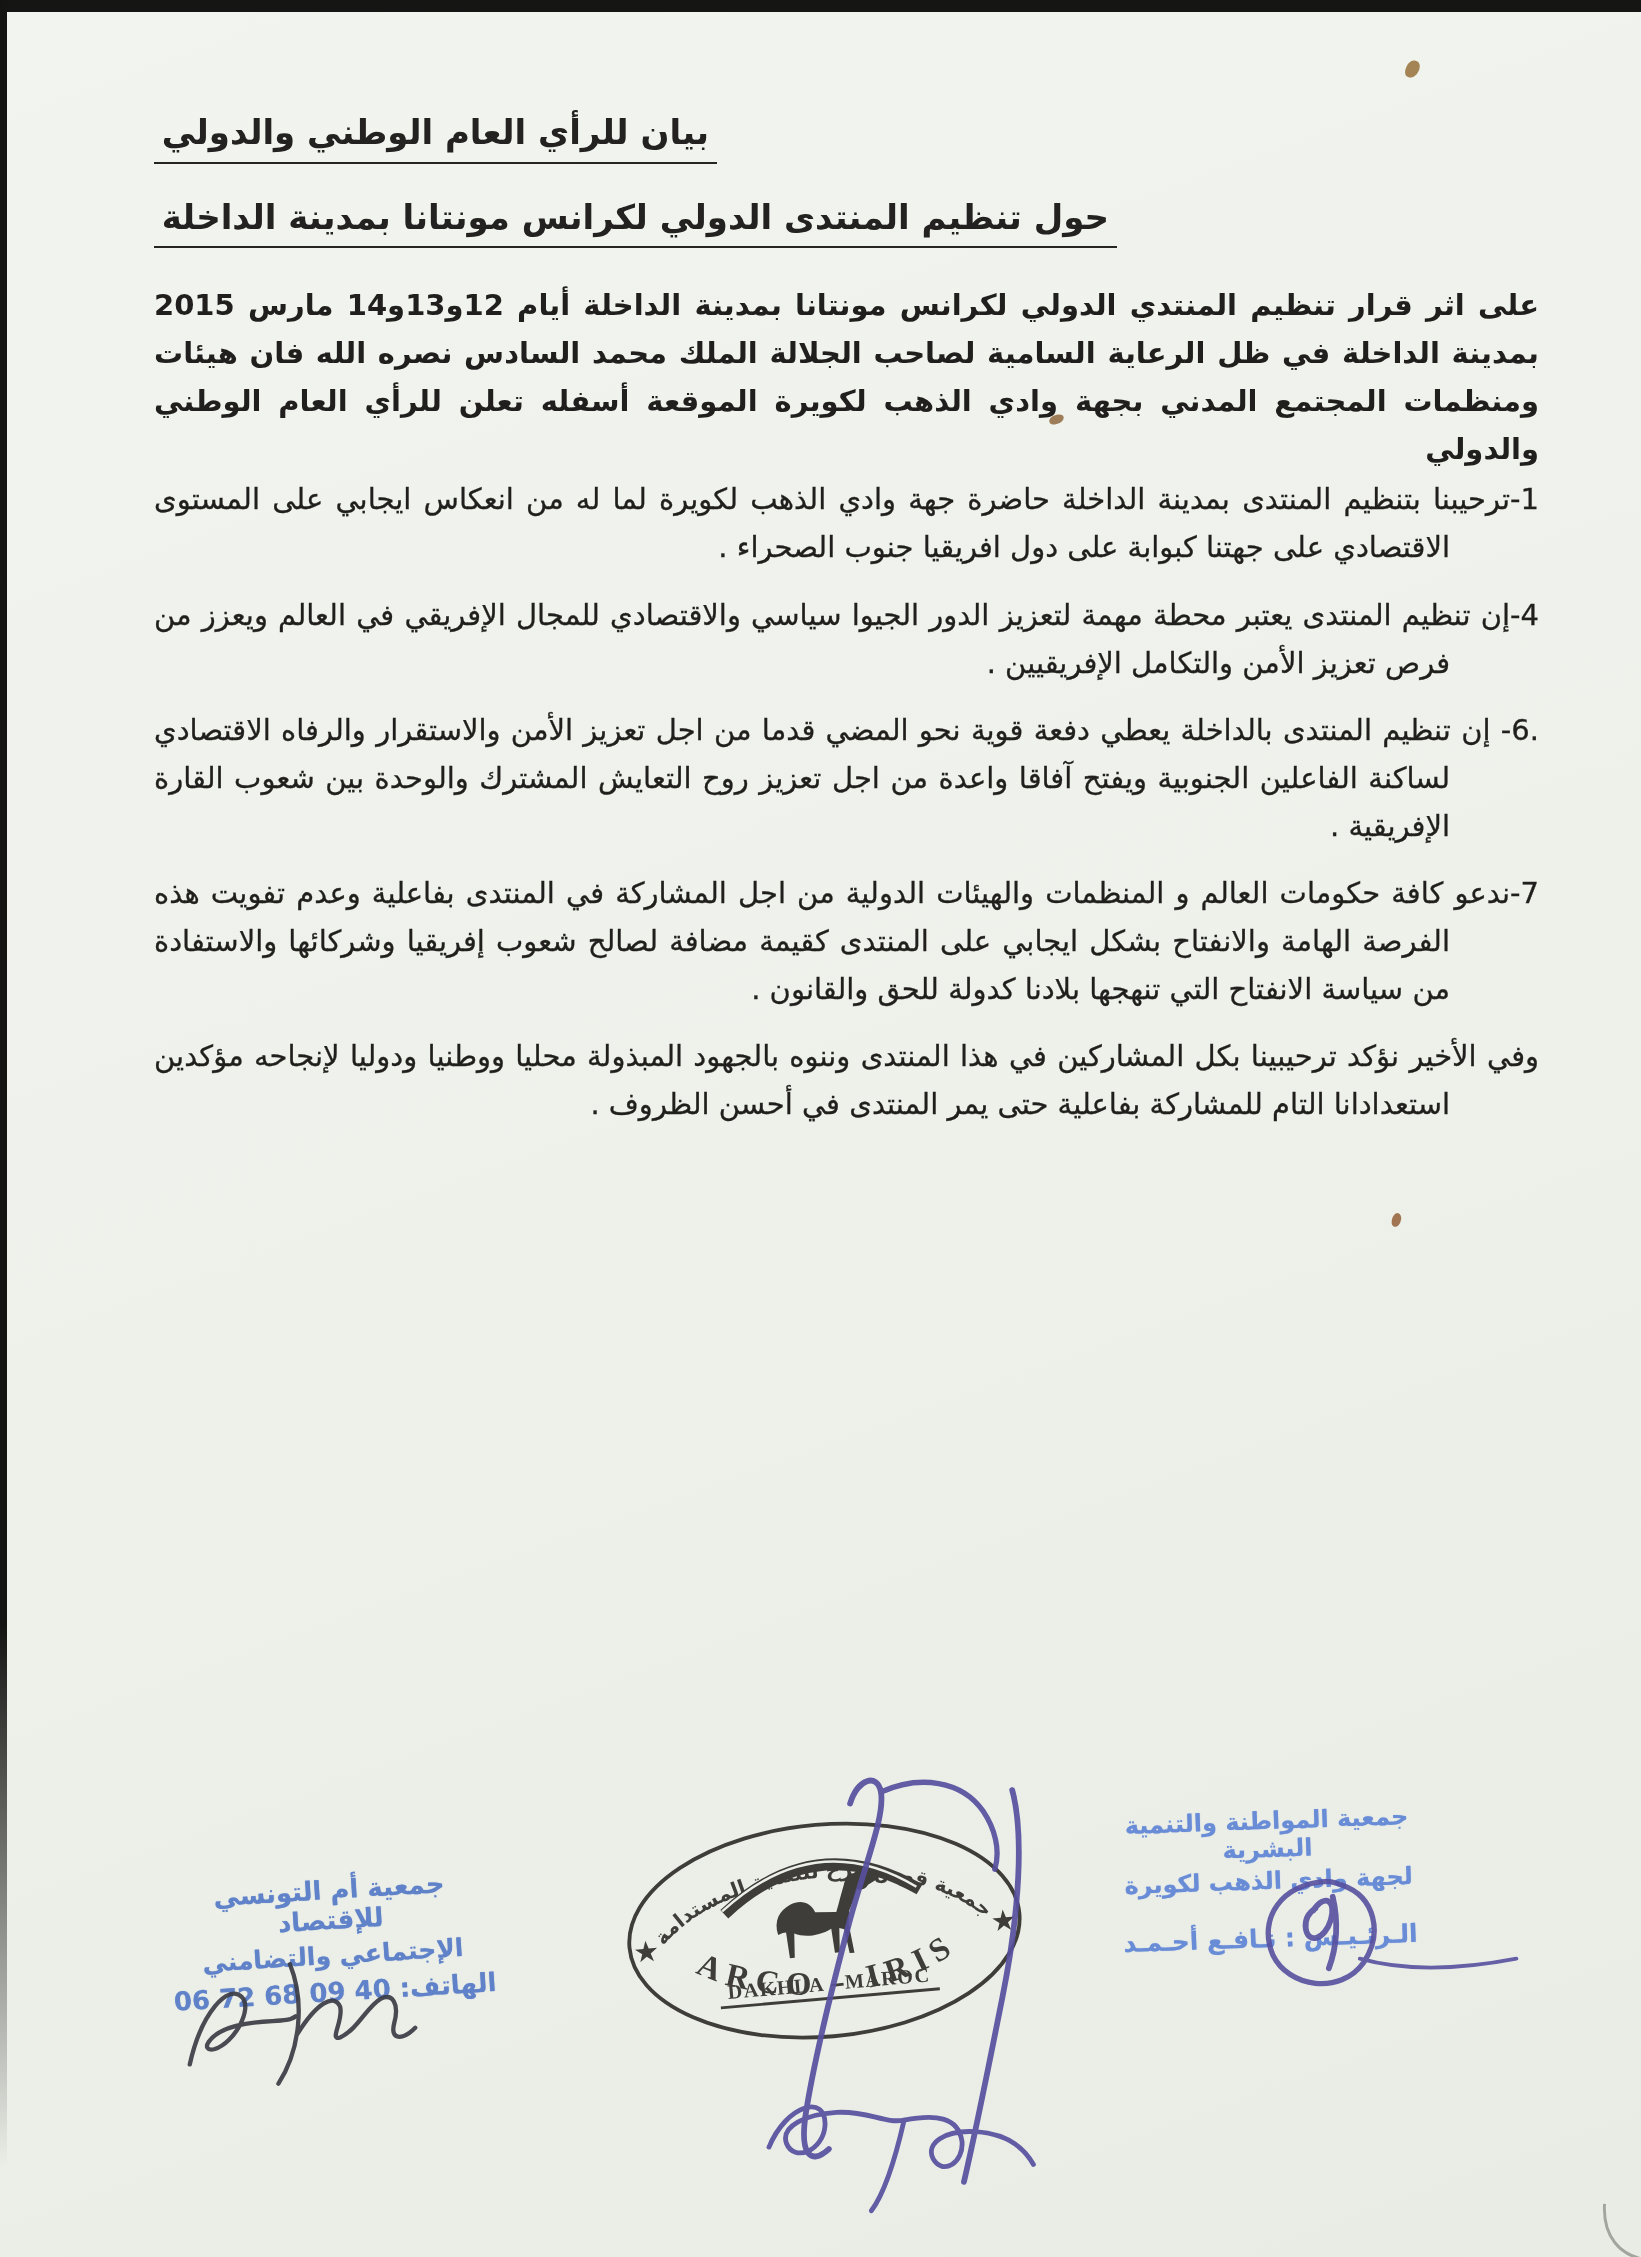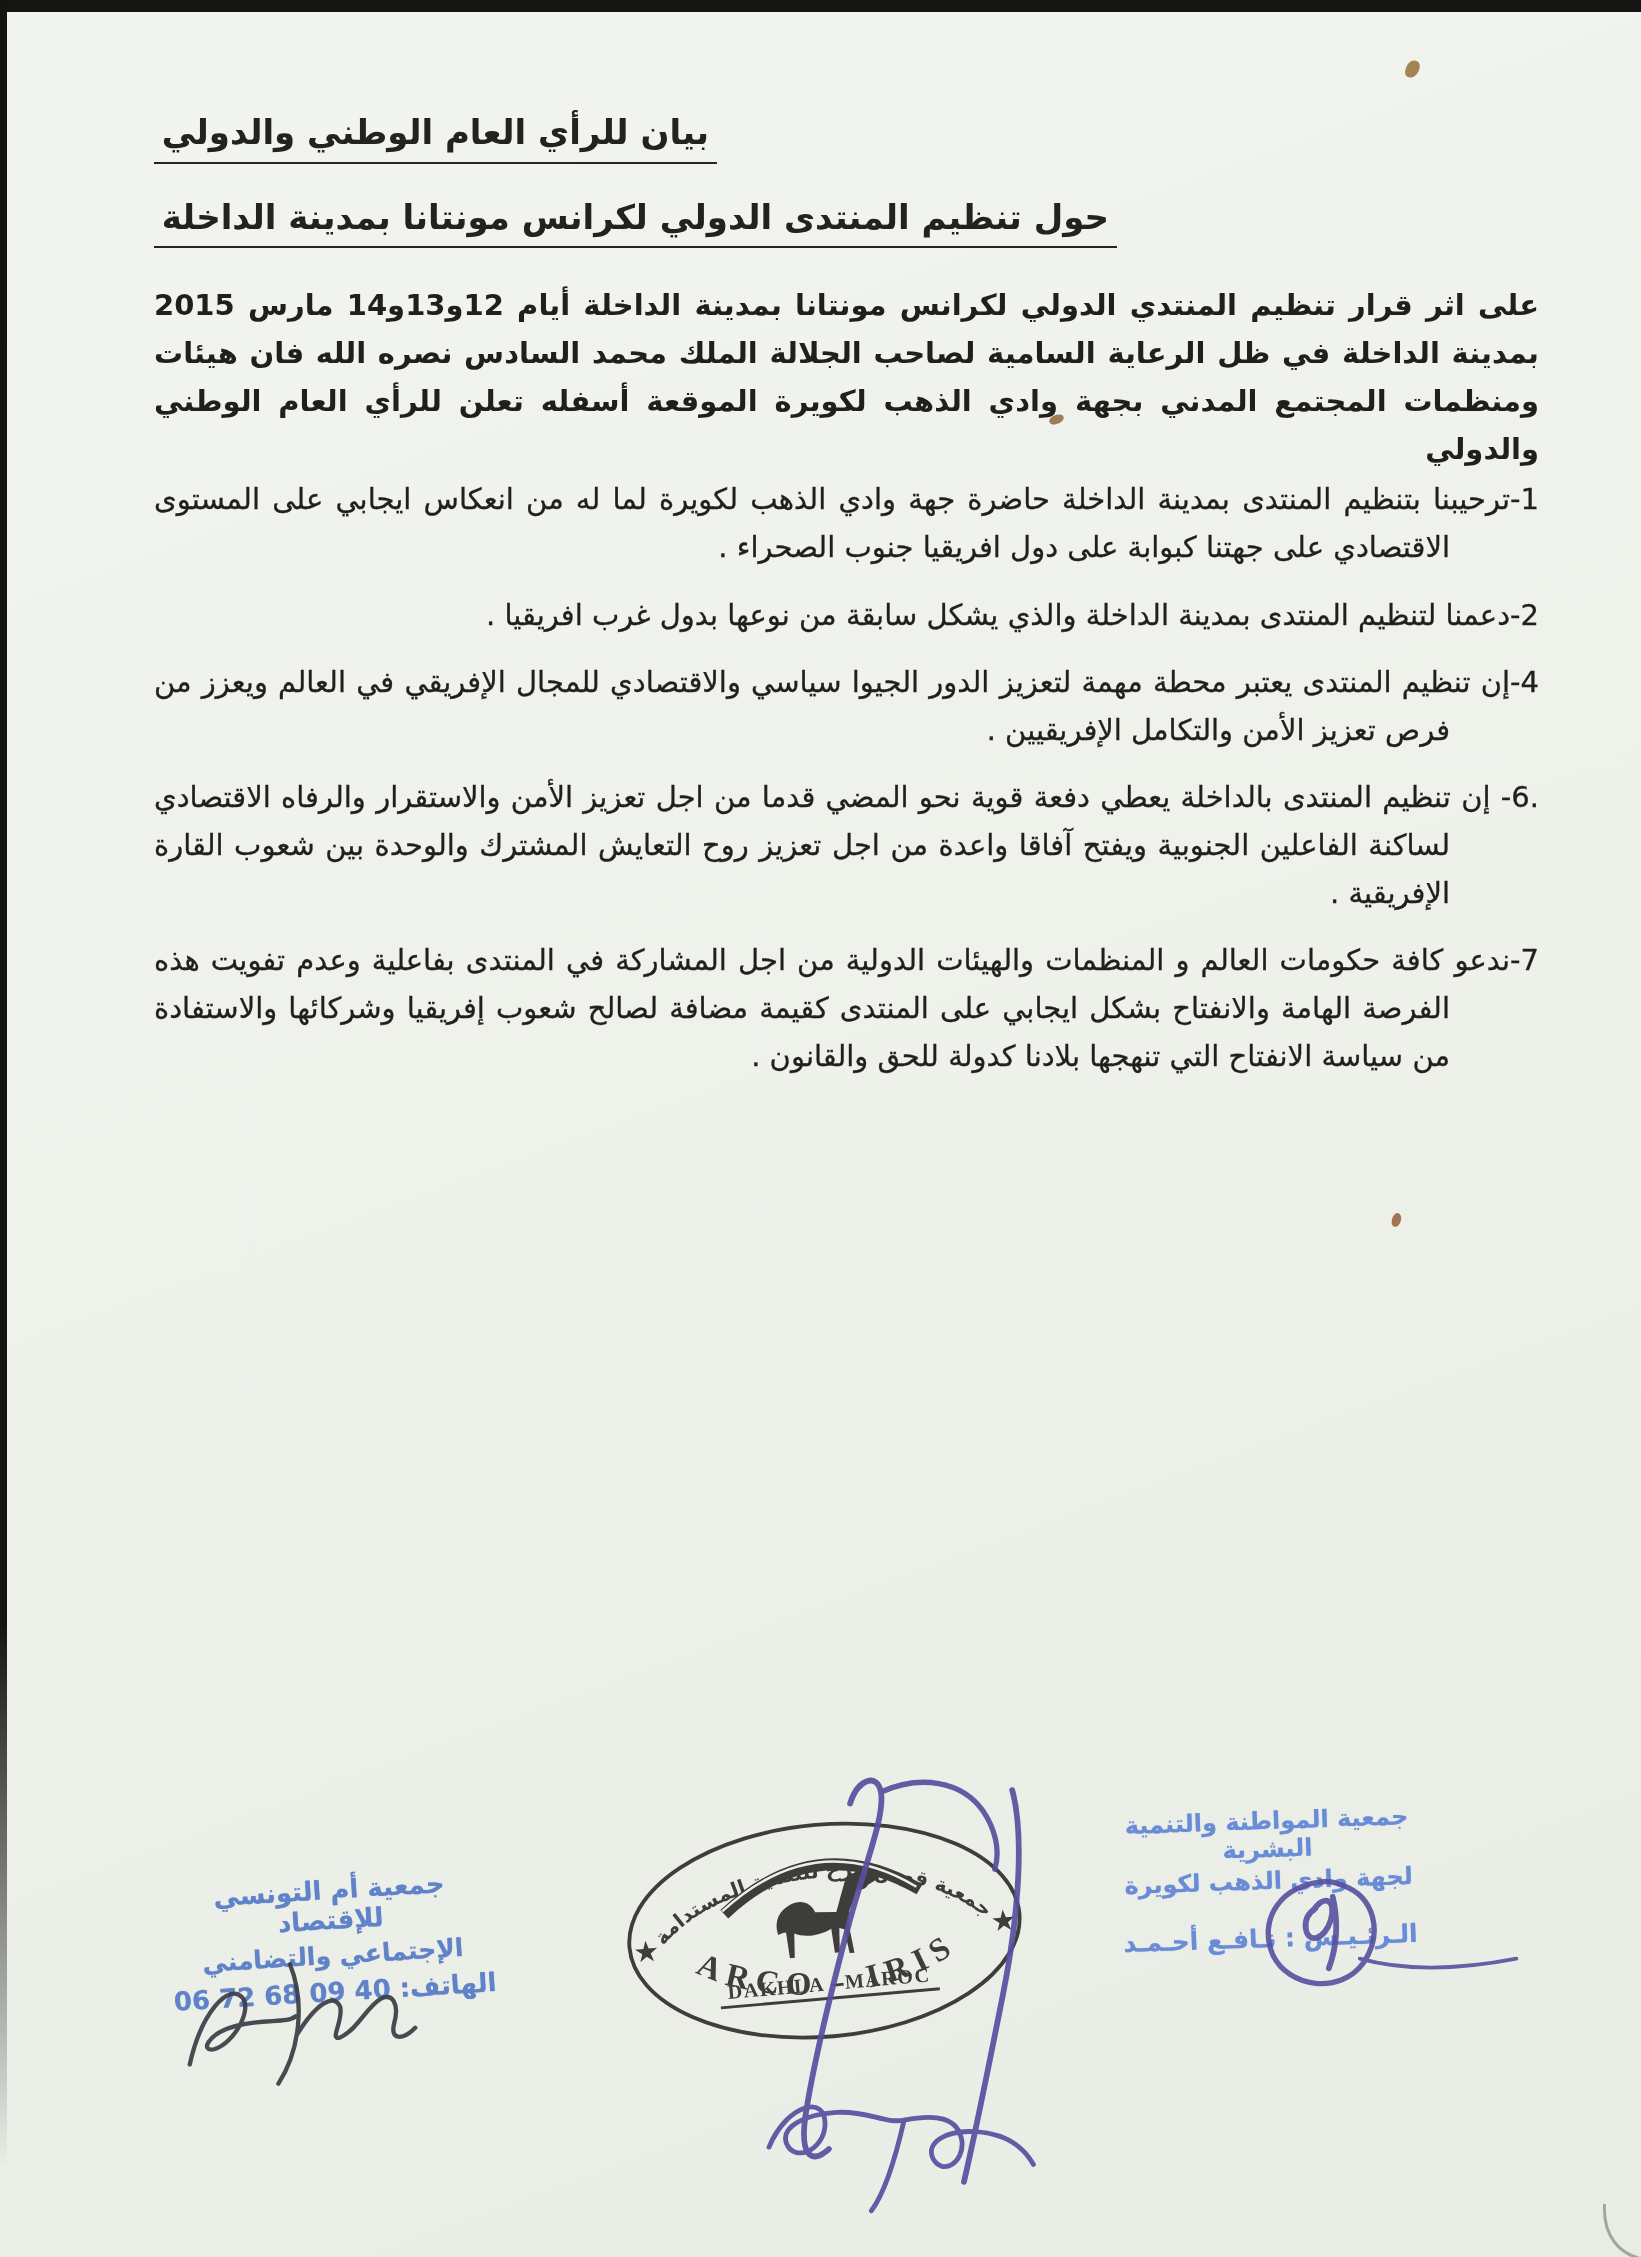--- a/index.html
+++ b/index.html
@@ -50,24 +50,24 @@
 
   <div class="doc">
     <div class="title-row">
       <span class="title-line">بيان للرأي العام الوطني والدولي</span>
     </div>
     <div class="title-row sub">
       <span class="title-line">حول تنظيم المنتدى الدولي لكرانس مونتانا بمدينة الداخلة</span>
     </div>
     <p class="para intro">على اثر قرار تنظيم المنتدي الدولي لكرانس مونتانا بمدينة الداخلة أيام 12و13و14 مارس 2015 بمدينة الداخلة في ظل الرعاية السامية لصاحب الجلالة الملك محمد السادس نصره الله فان هيئات ومنظمات المجتمع المدني بجهة وادي الذهب لكويرة الموقعة أسفله تعلن للرأي العام الوطني والدولي</p>
     <p class="para hang">1-ترحيبنا بتنظيم المنتدى بمدينة الداخلة حاضرة جهة وادي الذهب لكويرة لما له من انعكاس ايجابي على المستوى الاقتصادي على جهتنا كبوابة على دول افريقيا جنوب الصحراء .</p>
-    <p class="para hang">2-دعمنا لتنظيم المنتدى بمدينة الداخلة والذي يشكل سابقة من نوعها بدول غرب افريقيا .</p>
     <p class="para hang">4-إن تنظيم المنتدى يعتبر محطة مهمة لتعزيز الدور الجيوا سياسي والاقتصادي للمجال الإفريقي في العالم ويعزز من فرص تعزيز الأمن والتكامل الإفريقيين .</p>
     <p class="para hang">.6- إن تنظيم المنتدى بالداخلة يعطي دفعة قوية نحو المضي قدما من اجل تعزيز الأمن والاستقرار والرفاه الاقتصادي لساكنة الفاعلين الجنوبية ويفتح آفاقا واعدة من اجل تعزيز روح التعايش المشترك والوحدة بين شعوب القارة الإفريقية .</p>
     <p class="para hang">7-ندعو كافة حكومات العالم و المنظمات والهيئات الدولية من اجل المشاركة في المنتدى بفاعلية وعدم تفويت هذه الفرصة الهامة والانفتاح بشكل ايجابي على المنتدى كقيمة مضافة لصالح شعوب إفريقيا وشركائها والاستفادة من سياسة الانفتاح التي تنهجها بلادنا كدولة للحق والقانون .</p>
+    <p class="para hang">وفي الأخير نؤكد ترحيبينا بكل المشاركين في هذا المنتدى وننوه بالجهود المبذولة محليا ووطنيا ودوليا لإنجاحه مؤكدين استعدادانا التام للمشاركة بفاعلية حتى يمر المنتدى في أحسن الظروف .</p>
   </div>
 
   <div class="stamp-left">
     <div class="ls1">جمعية أم التونسي للإقتصاد</div>
     <div class="ls2">الإجتماعي والتضامني</div>
     <div class="ls3">
       <span>الهاتف:</span>
       <span class="ltr">06 72 68 09 40</span>
     </div>
   </div>

